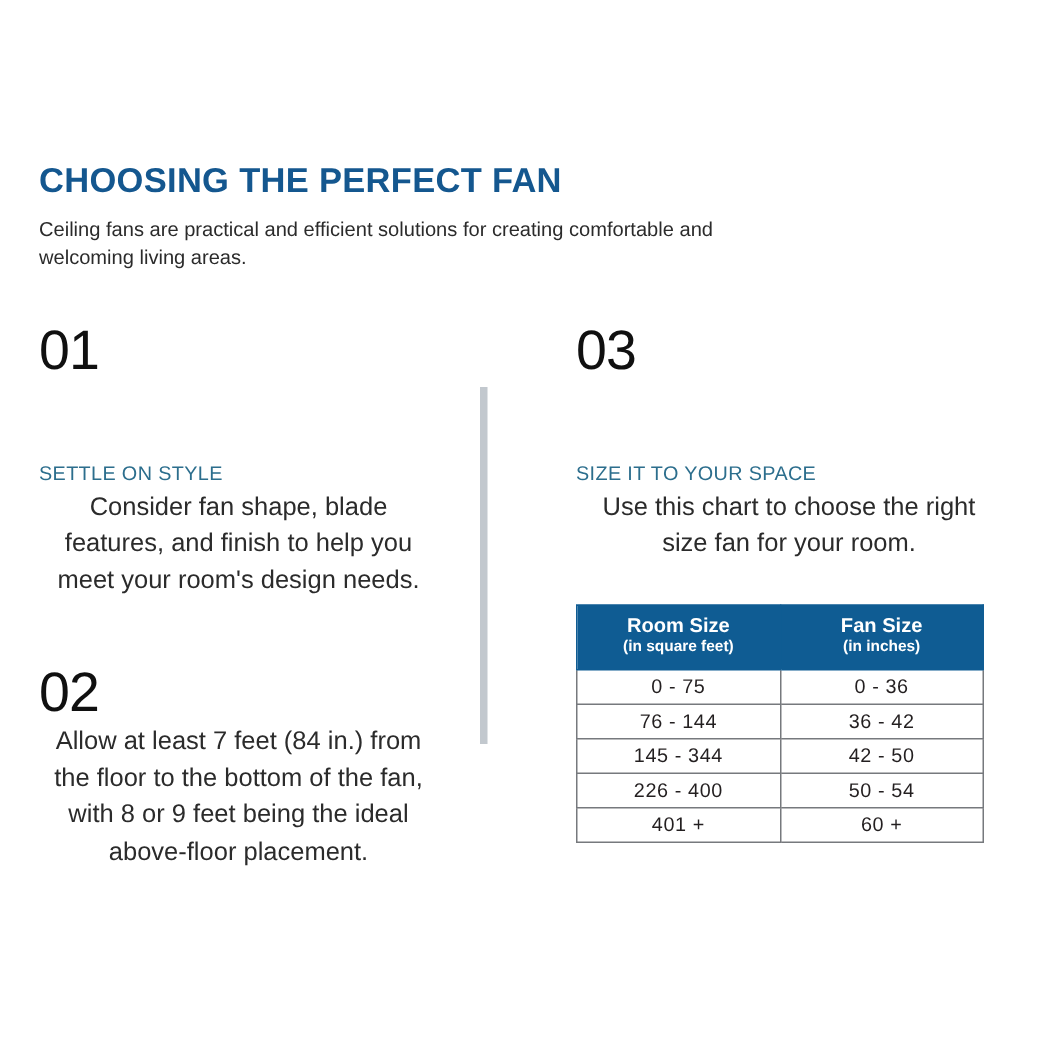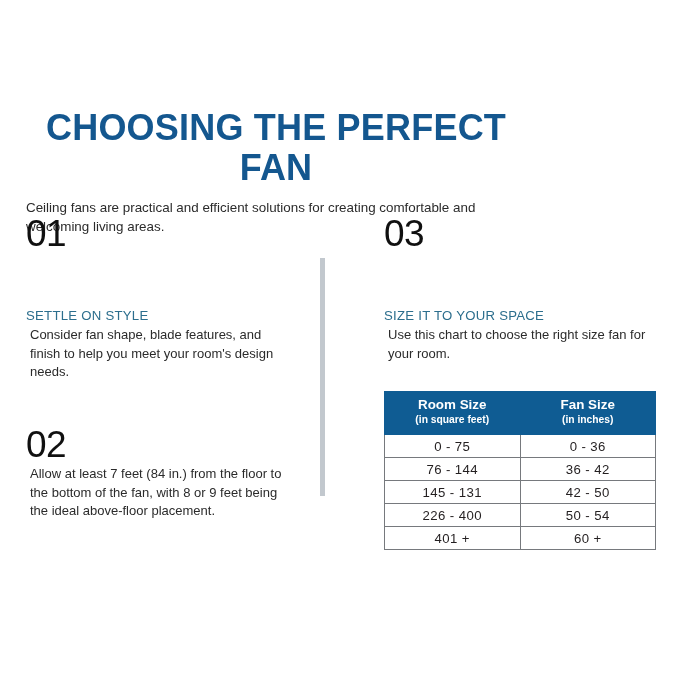--- a/index.html
+++ b/index.html
@@ -24,26 +24,25 @@
 
   
   .header {
     position: absolute;
     left: 26px;
     top: 108px;
     width: 500px;
   }
   .main-title {
     margin: 0;
-    font-size: 36px;
+    font-size: 23px;
     font-weight: bold;
     letter-spacing: 0.2px;
     color: #14578f;
     line-height: 1.12;
-    text-align: center;
   }
   .intro {
     margin: 9px 0 0 0;
     font-size: 13.4px;
     line-height: 1.47;
     color: #2b2b2b;
     max-width: 452px;
   }
 
   
@@ -73,24 +72,25 @@
   }
   .step-head {
     font-size: 13.2px;
     color: #2c6e8d;
     letter-spacing: 0.25px;
     margin: 0;
     font-weight: normal;
     line-height: 1.2;
   }
   .step-body {
-    font-size: 13px;
+    font-size: 17px;
     line-height: 1.44;
     color: #2b2b2b;
     margin: 2px 0 0 4px;
+    text-align: center;
   }
   .block-01 .step-head { margin-top: 56px; }
   .block-02 { margin-top: 44px; }
   .block-02 .step-head { margin-top: 55px; }
   .block-03 .step-head { margin-top: 56px; }
 
   
   .size-table {
     margin-top: 28px;
     border-collapse: collapse;
@@ -182,21 +182,21 @@
       <tbody>
         <tr>
           <td>0 - 75</td>
           <td>0 - 36</td>
         </tr>
         <tr>
           <td>76 - 144</td>
           <td>36 - 42</td>
         </tr>
         <tr>
-          <td>145 - 131</td>
+          <td>145 - 344</td>
           <td>42 - 50</td>
         </tr>
         <tr>
           <td>226 - 400</td>
           <td>50 - 54</td>
         </tr>
         <tr>
           <td>401 +</td>
           <td>60 +</td>
         </tr>

